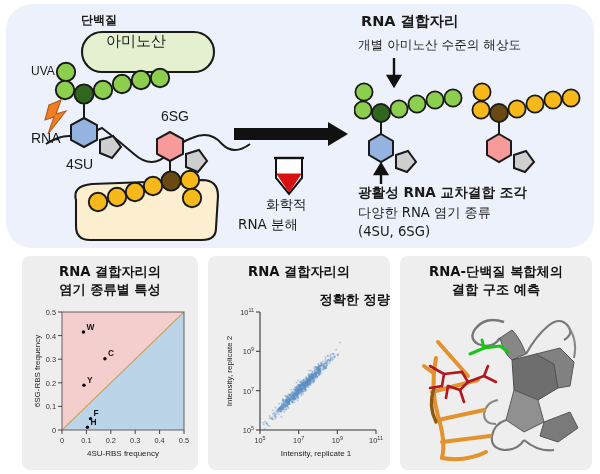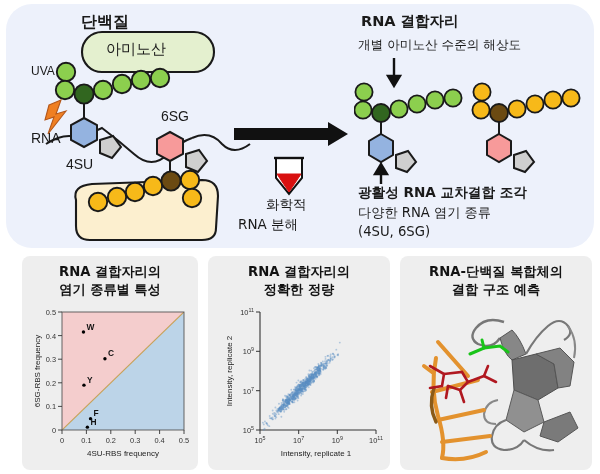--- a/index.html
+++ b/index.html
@@ -73,22 +73,22 @@
       <circle cx="129" cy="188" r="9.2" fill="#f7b919"></circle>
       <circle cx="147" cy="182" r="9.2" fill="#f7b919"></circle>
       <circle cx="165" cy="177" r="9.6" fill="#6b4a12"></circle>
       <circle cx="184" cy="176" r="9.2" fill="#f7b919"></circle>
       <circle cx="186" cy="194" r="9.2" fill="#f7b919"></circle>
     </g>
 
     <polygon points="43,101 55,96 50,110 60,107 42,130 48,113 39,116" fill="#ef7f22" stroke="#b4571a" stroke-width="1.1"></polygon>
   </svg>
 
-  <div class="lbl lbl-b k" style="left:75px;top:8px;font-size:16px;">단백질</div>
-  <div class="lbl k" style="left:100px;top:36px;font-size:15px;font-family:Liberation Mono, monospace;">아미노산</div>
+  <div class="lbl lbl-b k" style="left:75px;top:8px;font-size:12px;">단백질</div>
+  <div class="lbl k" style="left:100px;top:28px;font-size:15px;font-family:Liberation Mono, monospace;">아미노산</div>
   <div class="lbl" style="left:25px;top:60px;font-size:12px;">UVA</div>
   <div class="lbl" style="left:25px;top:126px;font-size:14px;">RNA</div>
   <div class="lbl" style="left:60px;top:152px;font-size:14px;">4SU</div>
   <div class="lbl" style="left:155px;top:104px;font-size:14px;">6SG</div>
 
 
   <svg class="svgbox" style="left:228px;top:118px;" width="120" height="110" viewBox="0 0 120 110">
 
     <path d="M0 6 L94 6 L94 0 L114 12 L94 24 L94 18 L0 18 Z" fill="#111"></path>
 
@@ -204,21 +204,21 @@
         <circle cx="62.55" cy="114.67" r="1.7" fill="#000000"></circle>
         <text class="pt-lbl" x="65.55" y="112.17">F</text>
         <circle cx="59.38" cy="123.17" r="1.7" fill="#000000"></circle>
         <text class="pt-lbl" x="62.38" y="120.67">H</text>
       </g>
   </svg>
 </div>
 
 <div class="bpanel" id="bpanel-2">
   <div class="bptitle k" style="top:8px;">RNA 결합자리의</div>
-  <div class="bptitle k" style="top:26px;">정확한 정량</div>
+  <div class="bptitle k" style="top:36px;text-align:right;">정확한 정량</div>
 
   <svg class="plotwrap" style="left:8px;top:48px;" width="172" height="162" viewBox="0 0 172 162">
 
     <line x1="44" y1="8" x2="44" y2="126" stroke="#333" stroke-width="1.1"></line>
     <line x1="44" y1="126" x2="160" y2="126" stroke="#333" stroke-width="1.1"></line>
 
     <g stroke="#333" stroke-width="1">
       <line x1="44" y1="126" x2="40" y2="126"></line>
         <line x1="44" y1="86.7" x2="40" y2="86.7"></line>
       <line x1="44" y1="47.3" x2="40" y2="47.3"></line>

